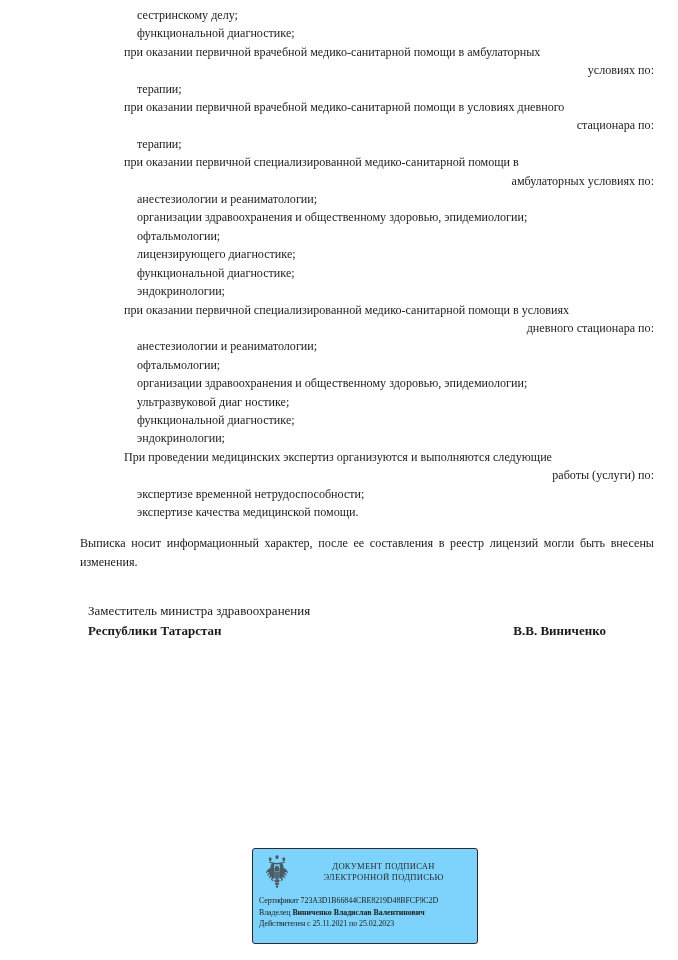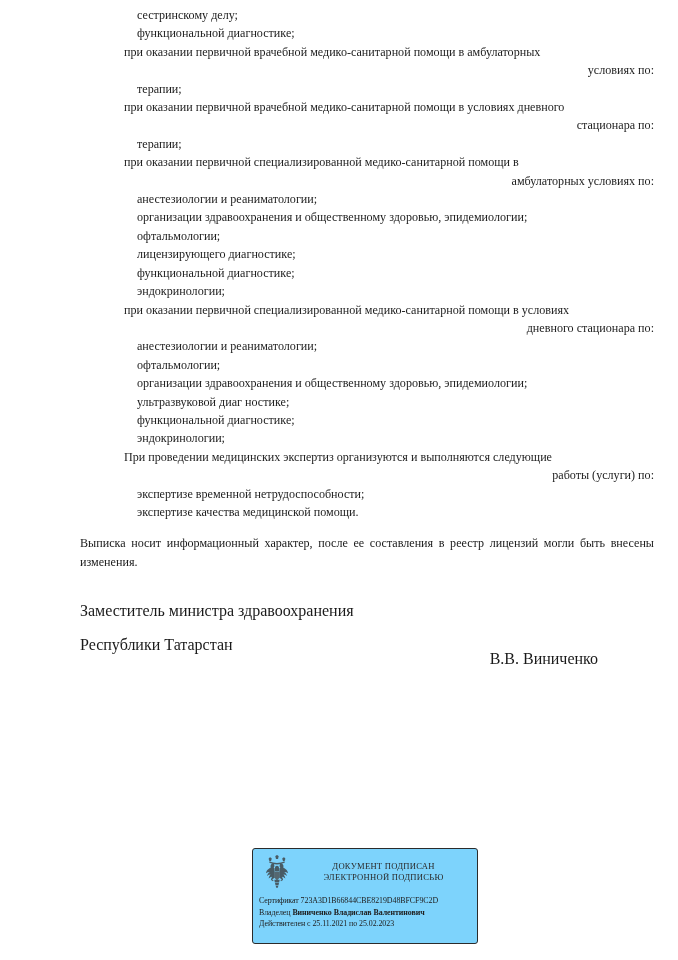--- a/index.html
+++ b/index.html
@@ -65,34 +65,34 @@
     width: 574px;
     font-size: 12.1px;
     line-height: 18.6px;
     text-align: justify;
     text-align-last: left;
   }
 
   
   .sig {
     position: absolute;
-    left: 80px;
+    left: 88px;
     top: 601px;
     width: 574px;
-    font-size: 16px;
+    font-size: 13px;
     line-height: 20px;
   }
   .sig-row {
     display: flex;
     justify-content: space-between;
-    align-items: center;
+    align-items: flex-start;
+    font-weight: bold;
   }
   .sig-name {
     padding-right: 56px;
-    margin-top: 28px;
   }
 
   
   .stamp {
     position: absolute;
     left: 252px;
     top: 848px;
     width: 226px;
     height: 96px;
     border: 1.3px solid #2b2b2b;

